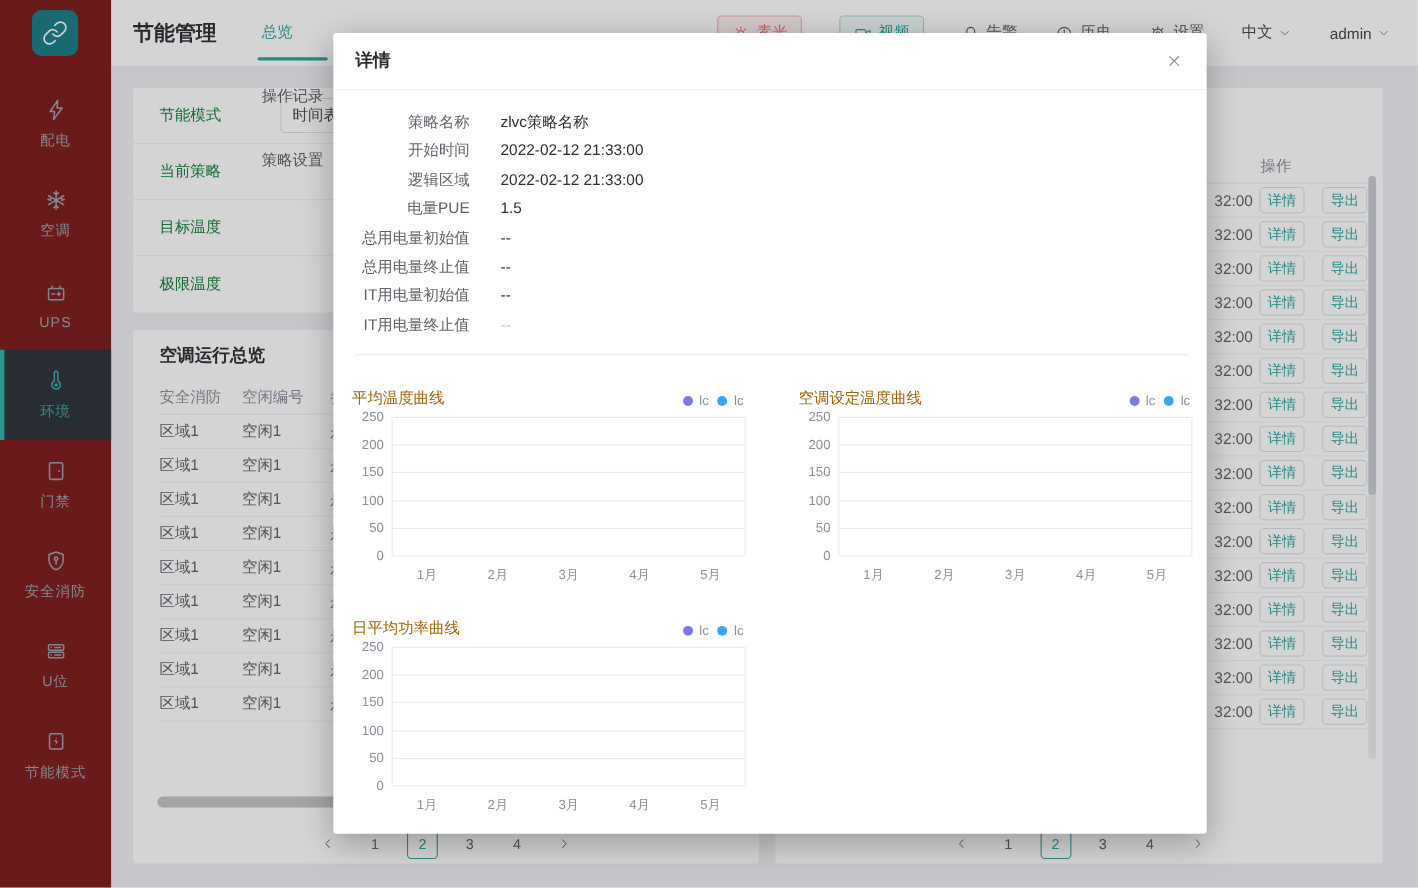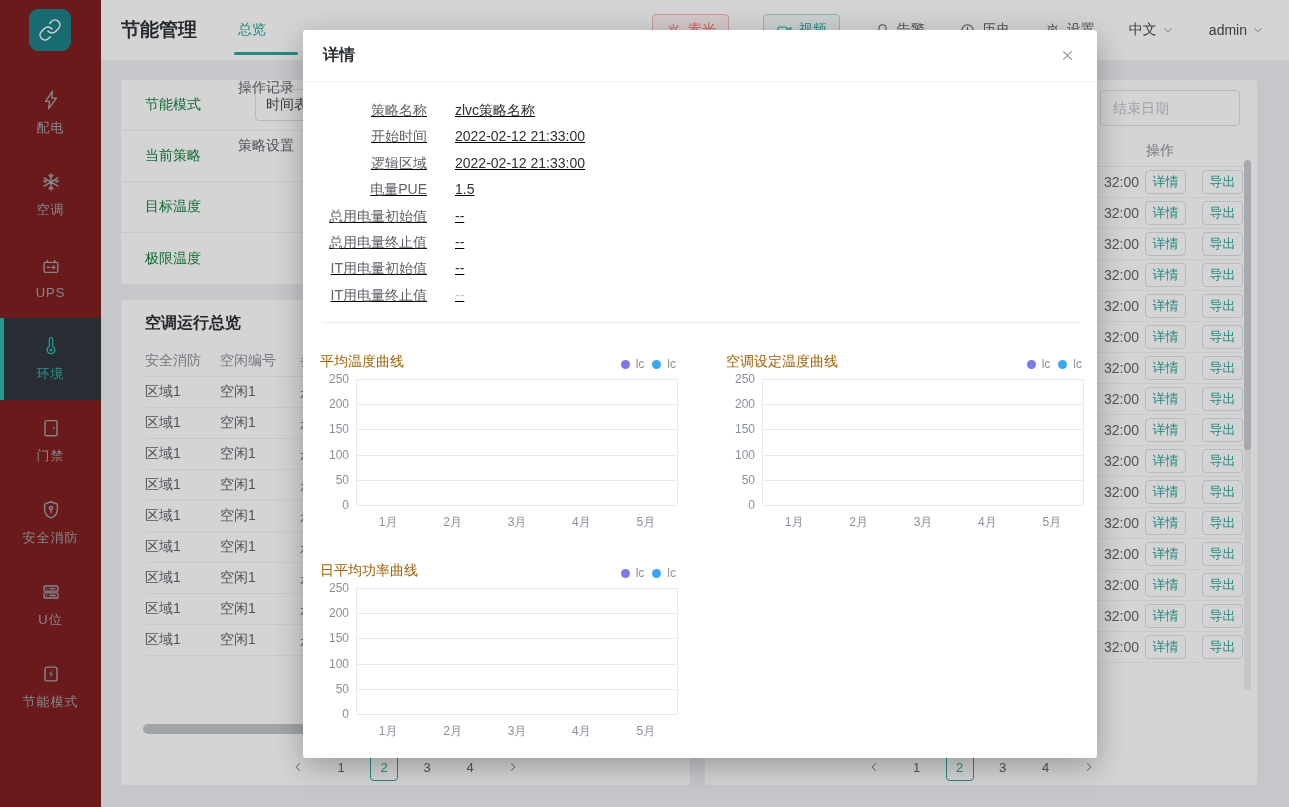--- a/index.html
+++ b/index.html
@@ -70,21 +70,21 @@
   .vscrollbar{position:absolute;right:6px;top:80px;width:7px;height:530px;background:#eceef0;border-radius:4px;}
   .vthumb{position:absolute;top:0;left:0;width:7px;height:290px;border-radius:4px;background:#c9ccd0;cursor:pointer;}
   
   .overlay{position:absolute;inset:0;background:rgba(15,18,20,0.18);z-index:50;}
   .modal{position:absolute;left:303px;top:30px;width:794px;height:728px;background:#fff;border-radius:3px;
          box-shadow:0 8px 30px rgba(0,0,0,.28);z-index:100;}
   .modal-header{height:52px;box-sizing:border-box;border-bottom:1px solid #f0f1f3;display:flex;align-items:center;padding:0 20px;}
   .modal-title{font-size:16px;font-weight:600;color:#2b2f33;}
   .modal-close{margin-left:auto;width:20px;height:20px;color:#8a9099;cursor:pointer;display:flex;align-items:center;justify-content:center;}
   .modal-close .ic{width:17px;height:17px;}
-  .fields{padding:15px 0 0 26px;text-decoration:underline;}
+  .fields{padding:15px 0 0 26px;}
   .field{display:flex;line-height:26.4px;font-size:14px;}
   .flabel{width:98px;text-align:right;color:#5f6368;}
   .fvalue{margin-left:28px;color:#2b2f33;}
   .fvalue.muted{color:#c0c4cc;}
   .mdivider{position:absolute;left:19px;right:17px;top:292px;border-top:1px solid #e9eaec;}
   .charts{position:absolute;left:17px;top:315px;right:17px;bottom:0;}
   .chart{position:absolute;width:358px;}
   .chart-head{display:flex;align-items:flex-end;justify-content:space-between;height:26px;}
   .chart-title{font-size:14px;color:#a16207;}
   .legend{display:flex;gap:8px;align-items:center;padding-right:2px;}
@@ -376,21 +376,20 @@
       <button class="page-btn">4</button>
       <button class="page-btn">
         <svg class="ic">
           <use href="#i-chevron-right"></use>
         </svg>
       </button>
     </div>
 </section>
 
 <section class="card" id="card-right">
-  <input class="date-input" placeholder="结束日期" style="">
   <div class="rtable">
     <div class="thr">
       <div class="rtime"></div>
       <div class="rophead">操作</div>
     </div>
     <div id="rrows">
         <div class="rrow">
           <div class="rtime">32:00</div>
           <div class="rbtns">
             <button class="mini-btn">详情</button>

